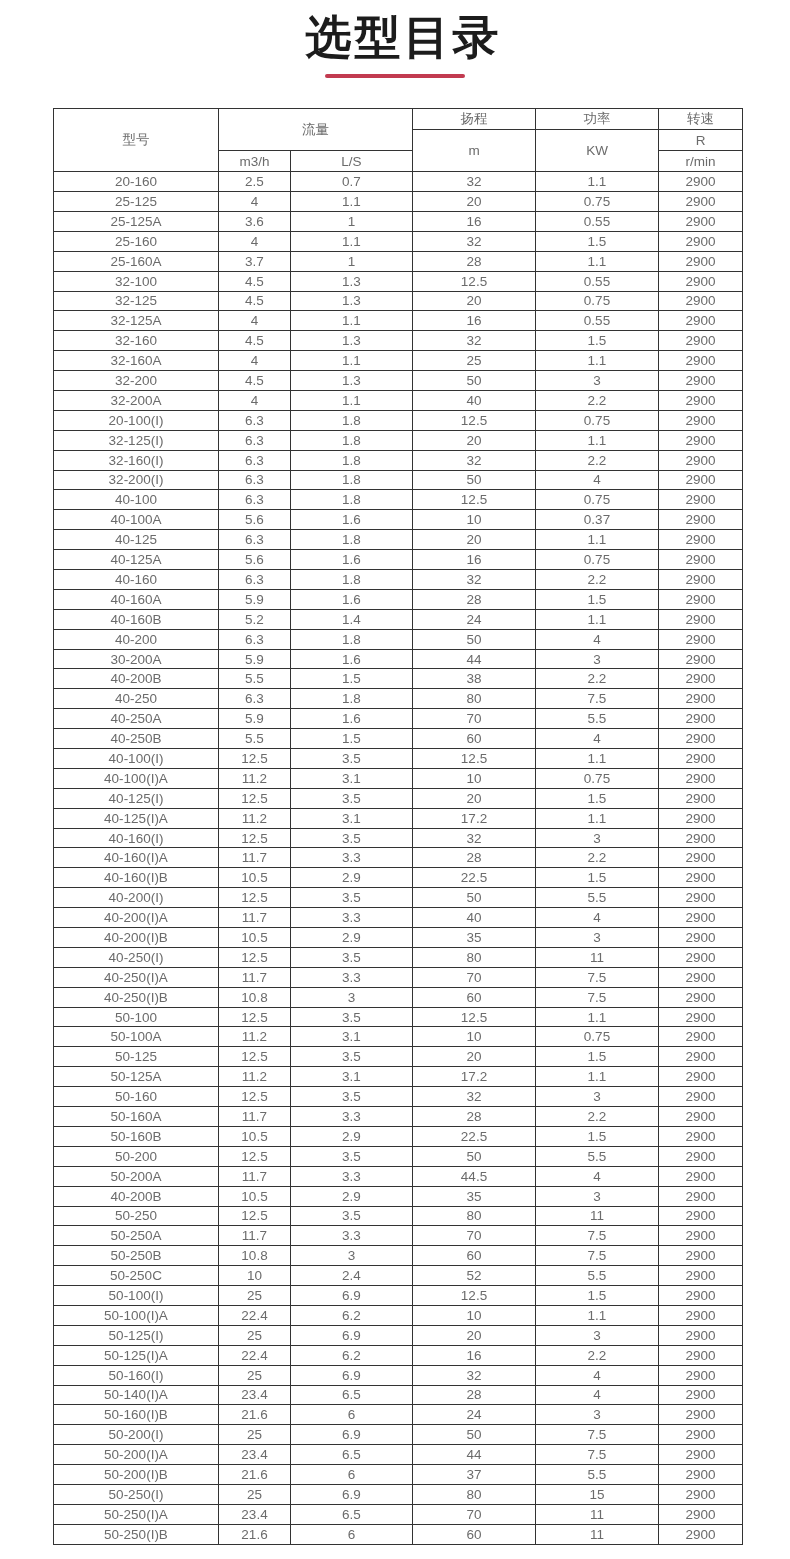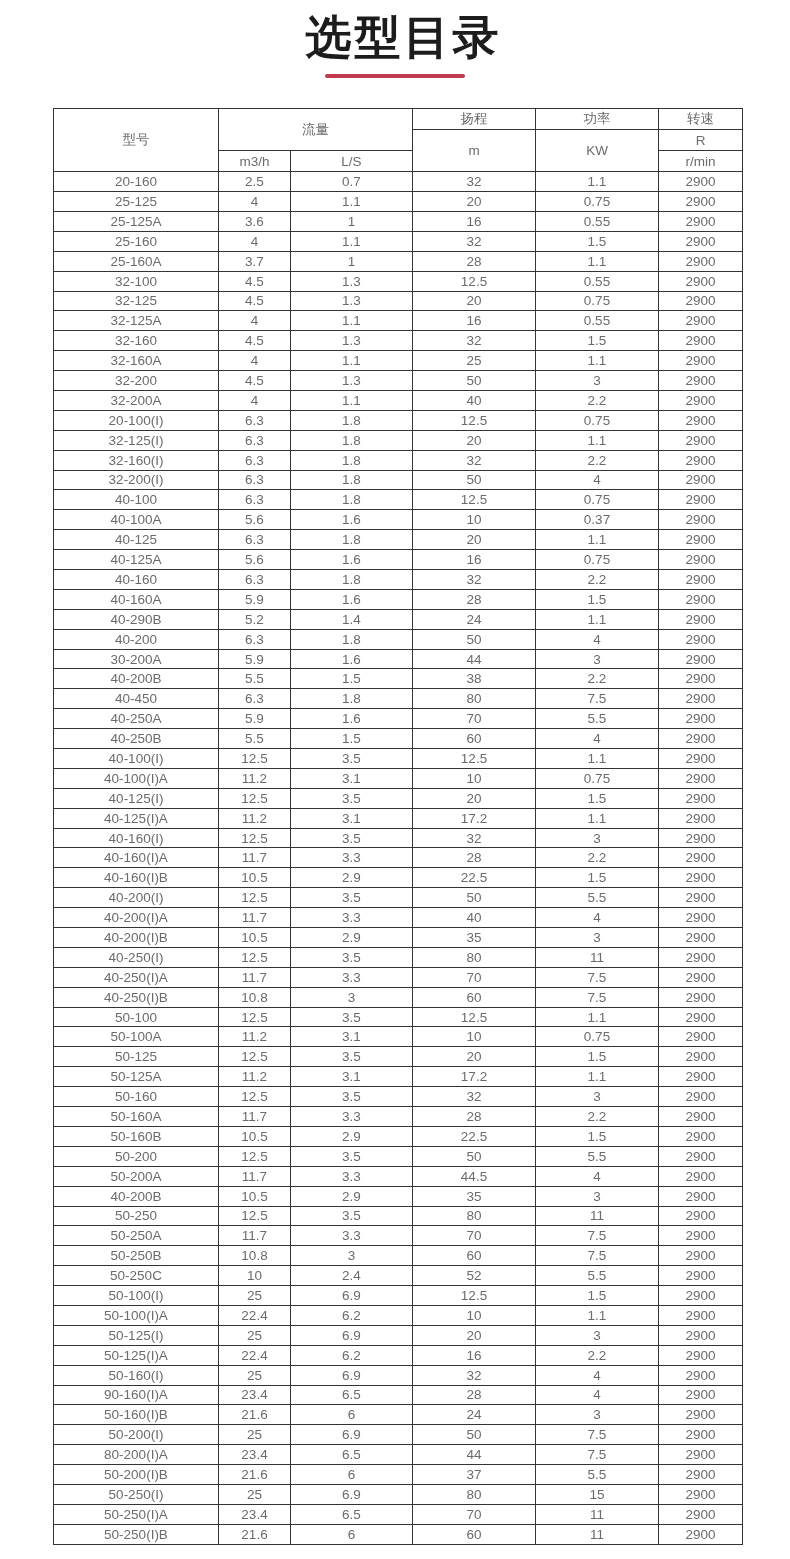--- a/index.html
+++ b/index.html
@@ -263,21 +263,21 @@
       </tr>
       <tr>
         <td>40-160A</td>
         <td>5.9</td>
         <td>1.6</td>
         <td>28</td>
         <td>1.5</td>
         <td>2900</td>
       </tr>
       <tr>
-        <td>40-290B</td>
+        <td>40-160B</td>
         <td>5.2</td>
         <td>1.4</td>
         <td>24</td>
         <td>1.1</td>
         <td>2900</td>
       </tr>
       <tr>
         <td>40-200</td>
         <td>6.3</td>
         <td>1.8</td>
@@ -295,21 +295,21 @@
       </tr>
       <tr>
         <td>40-200B</td>
         <td>5.5</td>
         <td>1.5</td>
         <td>38</td>
         <td>2.2</td>
         <td>2900</td>
       </tr>
       <tr>
-        <td>40-450</td>
+        <td>40-250</td>
         <td>6.3</td>
         <td>1.8</td>
         <td>80</td>
         <td>7.5</td>
         <td>2900</td>
       </tr>
       <tr>
         <td>40-250A</td>
         <td>5.9</td>
         <td>1.6</td>
@@ -575,21 +575,21 @@
       </tr>
       <tr>
         <td>50-160(I)</td>
         <td>25</td>
         <td>6.9</td>
         <td>32</td>
         <td>4</td>
         <td>2900</td>
       </tr>
       <tr>
-        <td>90-160(I)A</td>
+        <td>50-140(I)A</td>
         <td>23.4</td>
         <td>6.5</td>
         <td>28</td>
         <td>4</td>
         <td>2900</td>
       </tr>
       <tr>
         <td>50-160(I)B</td>
         <td>21.6</td>
         <td>6</td>
@@ -599,21 +599,21 @@
       </tr>
       <tr>
         <td>50-200(I)</td>
         <td>25</td>
         <td>6.9</td>
         <td>50</td>
         <td>7.5</td>
         <td>2900</td>
       </tr>
       <tr>
-        <td>80-200(I)A</td>
+        <td>50-200(I)A</td>
         <td>23.4</td>
         <td>6.5</td>
         <td>44</td>
         <td>7.5</td>
         <td>2900</td>
       </tr>
       <tr>
         <td>50-200(I)B</td>
         <td>21.6</td>
         <td>6</td>

